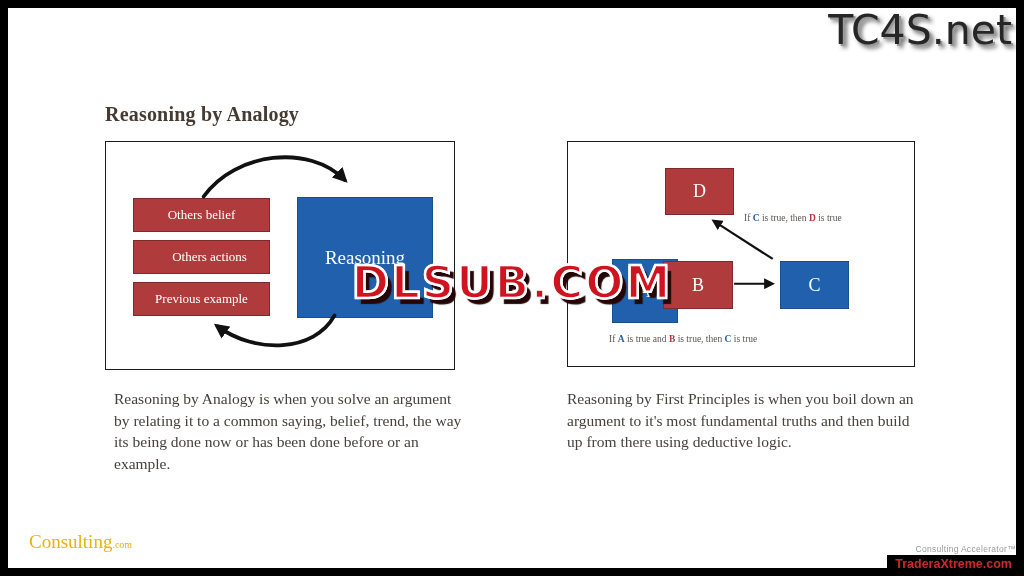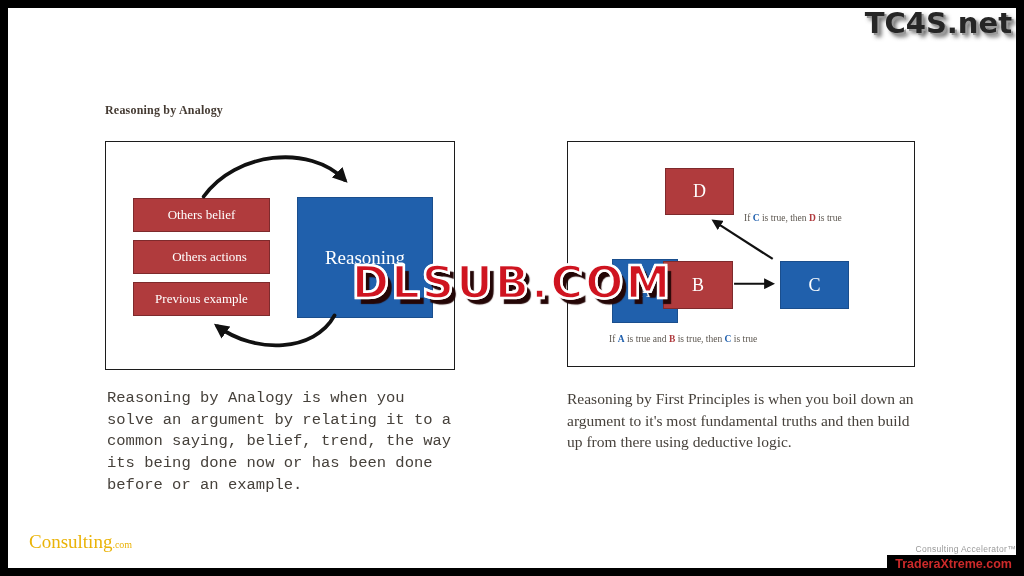--- a/index.html
+++ b/index.html
@@ -2,21 +2,21 @@
 <html><head>
 <meta charset="utf-8">
 <style>
   * { margin:0; padding:0; box-sizing:border-box; }
   body { background:#000; width:1024px; height:576px; overflow:hidden;
          font-family:"Liberation Serif","DejaVu Serif",serif; }
   .frame { position:relative; width:1024px; height:576px; background:#000; overflow:hidden; }
   .slide { position:absolute; left:8px; top:8px; width:1008px; height:560px; background:#ffffff; }
 
   
-  .panel-heading { position:absolute; font-size:12px; font-weight:bold; color:#453b33; letter-spacing:.2px; }
+  .panel-heading { position:absolute; font-size:20px; font-weight:bold; color:#453b33; letter-spacing:.2px; }
   .heading-left  { left:105px; top:103px; }
   .heading-right { left:567px; top:103px; }
 
   
   .diagram { position:absolute; background:#fff; border:1px solid #1c1c1c; }
   .diagram-left  { left:105px; top:141px; width:350px; height:229px; }
   .diagram-right { left:567px; top:141px; width:348px; height:226px; }
 
   
   .input-box { position:absolute; left:27px; width:137px; height:34px;
@@ -41,27 +41,27 @@
   .rule-top    { left:176px; top:71px; }
   .rule-bottom { left:41px;  top:192px; }
   .v-blue { color:#1f5fad; font-weight:bold; }
   .v-red  { color:#b03a3e; font-weight:bold; }
 
   .arrows { position:absolute; left:0; top:0; width:100%; height:100%; pointer-events:none; }
 
   
   .description { position:absolute; top:388px; width:350px; font-size:15.5px;
                  line-height:1.4; color:#46413b; }
-  .desc-left  { left:107px;font-family:Liberation Mono, monospace; }
+  .desc-left  { left:114px; }
   .desc-right { left:567px; width:354px; }
 
   
   .wm-top-right { position:absolute; right:12px; top:6px;
                   font-family:"DejaVu Sans","Liberation Sans",sans-serif;
-                  font-size:29px; font-weight:bold; color:#262626;
+                  font-size:41px; font-weight:normal; color:#262626;
                   text-shadow:2px 2px 0 #9a9a9a, 4px 4px 4px rgba(40,40,40,.7); }
   .wm-center { position:absolute; left:50%; top:256px; transform:translateX(-50%);
                font-family:"DejaVu Sans","Liberation Sans",sans-serif;
                font-size:45px; font-weight:bold; letter-spacing:2px; color:#cf1420;
                -webkit-text-stroke:2.5px #ffffff;
                text-shadow:-1px -1px 0 #fff, 1px -1px 0 #fff, -1px 1px 0 #fff, 1px 1px 0 #fff,
                            5px 6px 1px #240606; white-space:nowrap; }
 
   
   .footer-left { position:absolute; left:14px; top:531px; color:#eab308;margin-left:15px; }

